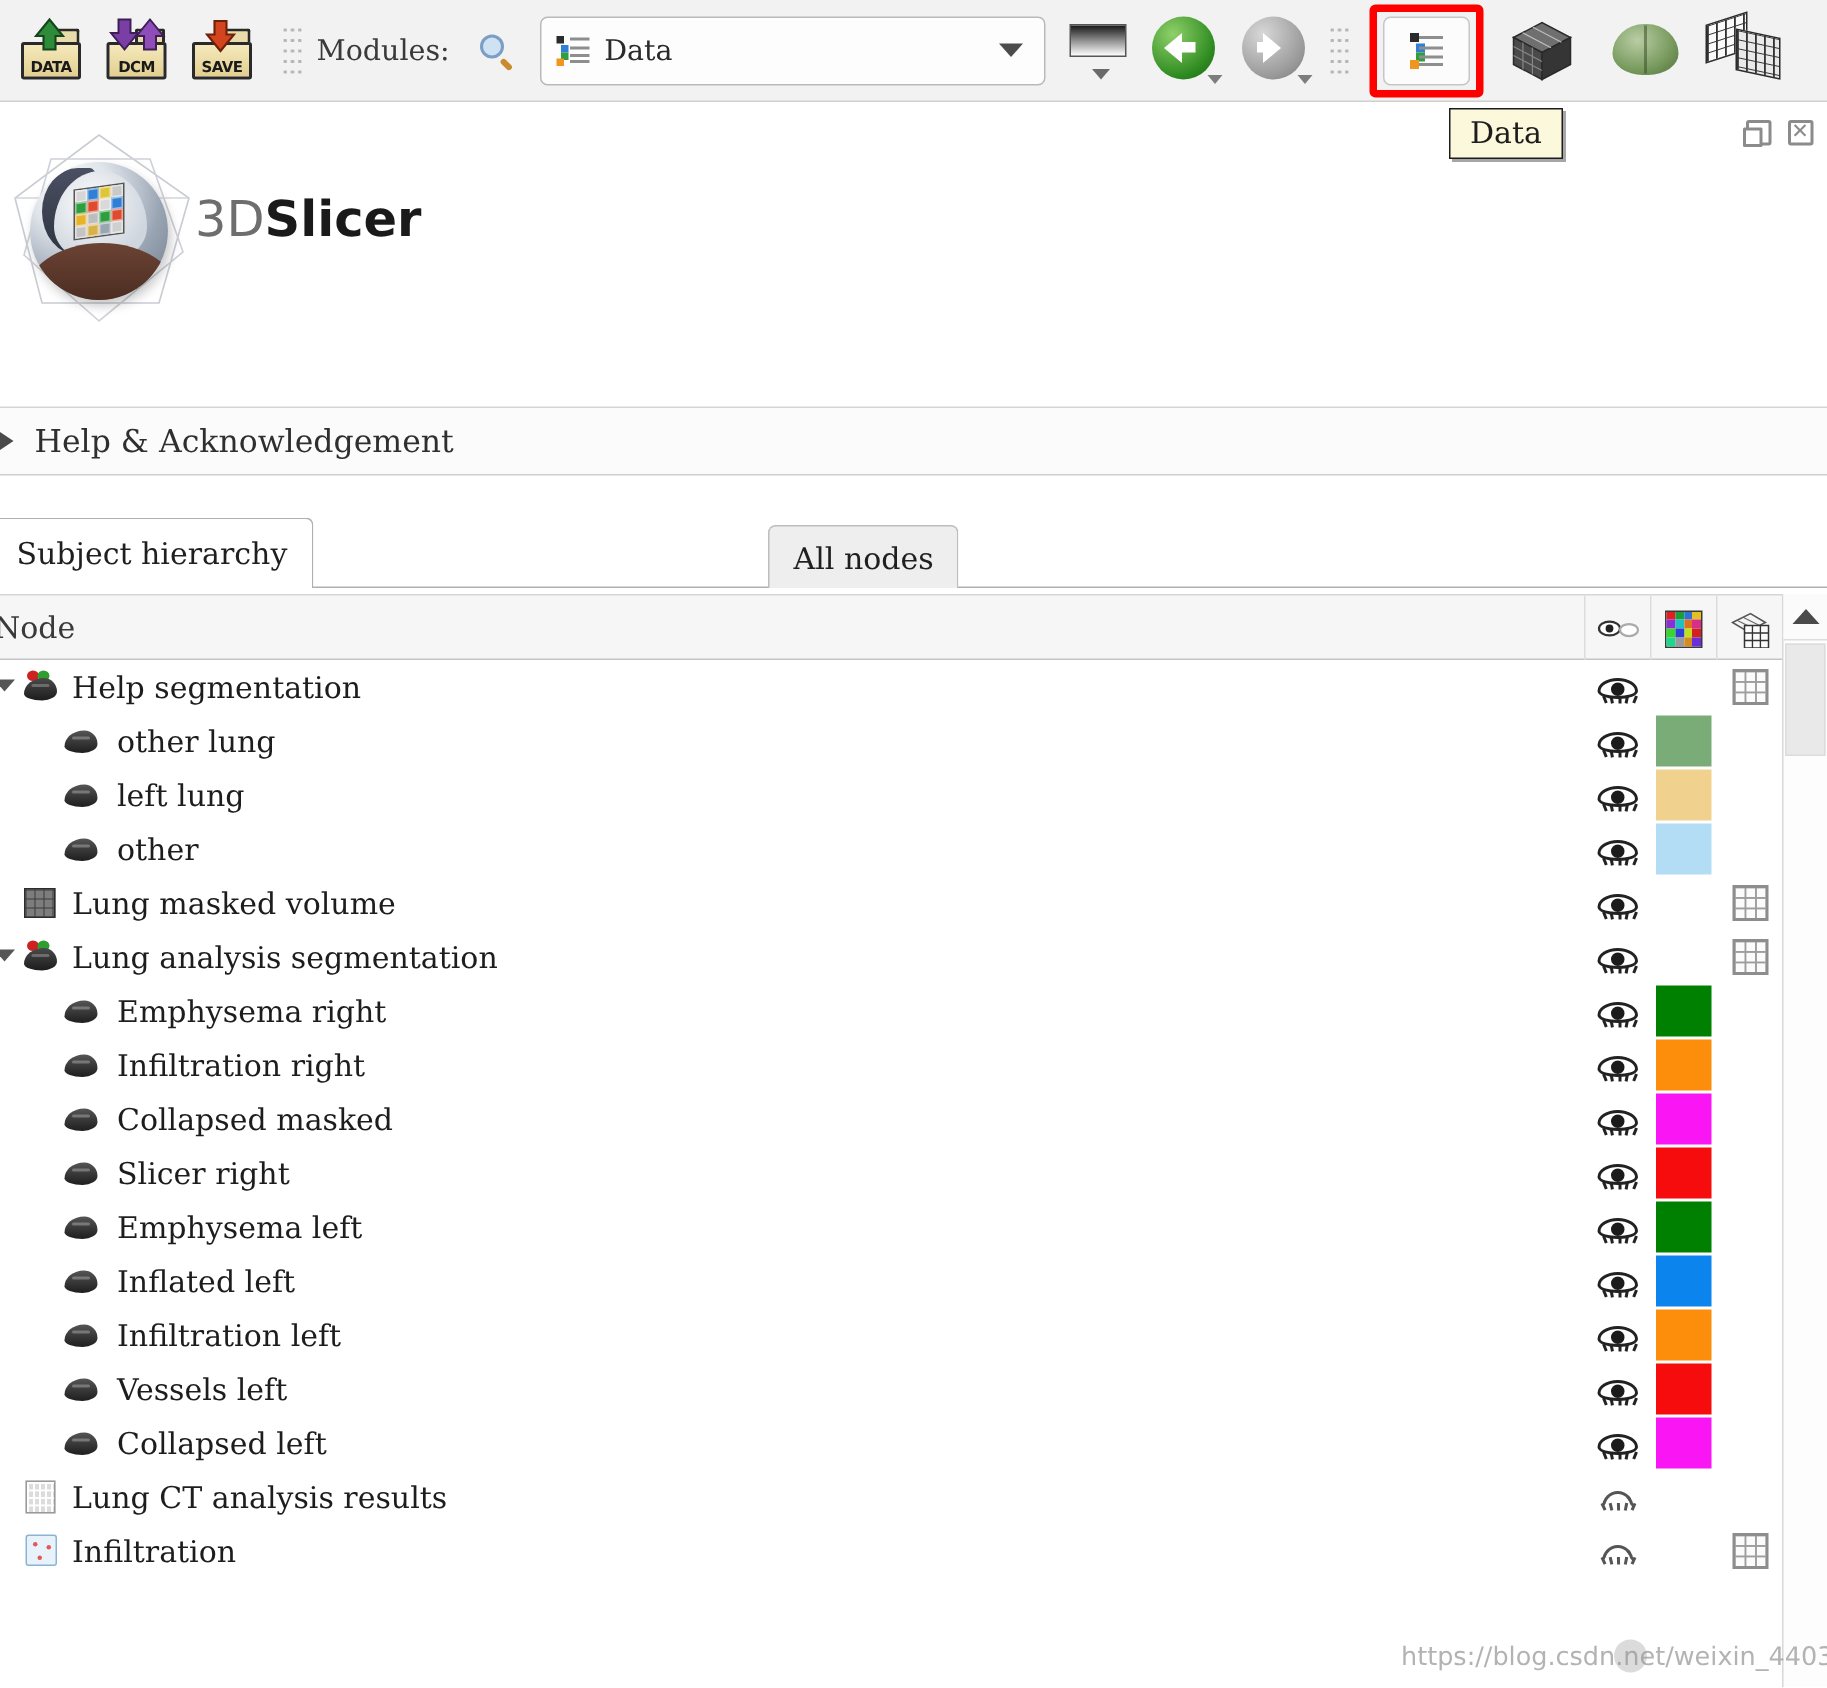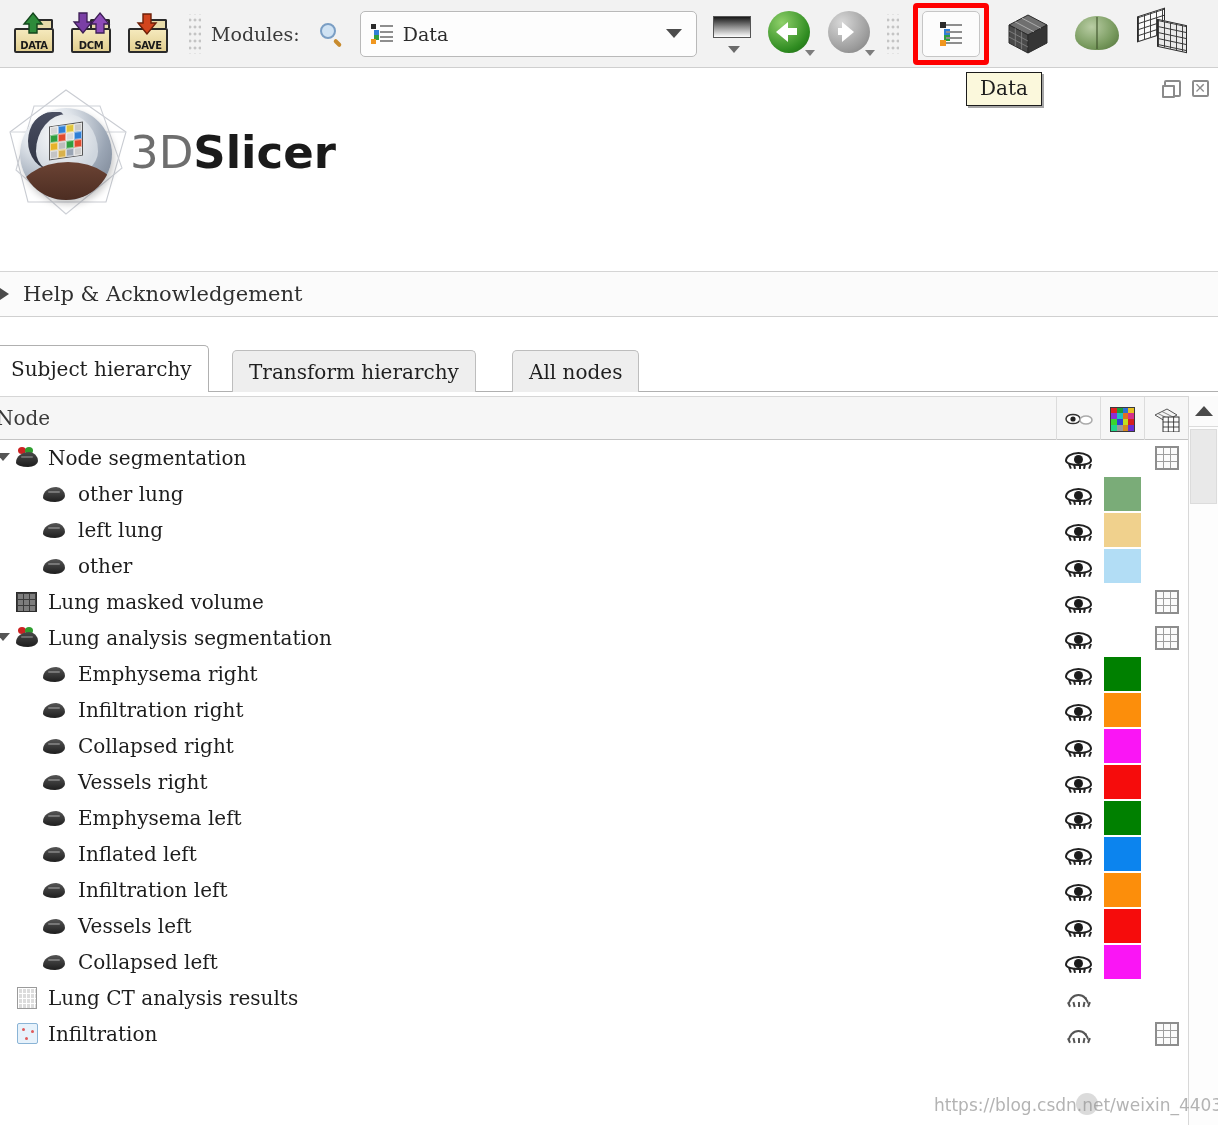--- a/index.html
+++ b/index.html
@@ -320,21 +320,21 @@
   }
   .logo-grid div { border: 0.5px solid rgba(255,255,255,0.5); }
   .logo-wire {
     position: absolute; left: 0; top: 0;
     width: 130px; height: 132px;
     pointer-events: none;
   }
   .logo-text {
     position: absolute; left: 130px; top: 58px;
     font-family: "DejaVu Sans", sans-serif;
-    font-size: 45px;
+    font-size: 33px;
     color: #6e6e6e;
     letter-spacing: 0px;
   }
   .logo-text b { color: #1a1a1a; font-weight: bold; }
 
   
   .help-row {
     position: absolute; top: 272px; left: 0;
     width: 1218px; height: 45px;
     background: #fbfbfb;
@@ -806,21 +806,20 @@
   </div>
 
   <div class="help-row">
     <div class="help-caret"></div>
     <div class="help-text">Help &amp; Acknowledgement</div>
   </div>
 
   <div class="tabs-area">
     <div class="tabs-underline"></div>
     <div class="tab active" style="left:-6px;">Subject hierarchy</div>
-    <div class="tab" style="left:232px;">Transform hierarchy</div>
     <div class="tab" style="left:512px;">All nodes</div>
   </div>
 
   <div class="tree-header">
     <div class="th-node">Node</div>
     <div class="th-cell th-eye">
       <svg width="30" height="16">
         <ellipse cx="9" cy="8" rx="7" ry="4.6" fill="#fff" stroke="#333" stroke-width="1.5"></ellipse>
         <circle cx="9" cy="8" r="2.6" fill="#222"></circle>
         <ellipse cx="22" cy="9" rx="6" ry="4" fill="#fff" stroke="#aaa" stroke-width="1.5"></ellipse>
@@ -865,21 +864,21 @@
   <div class="tree-body" id="tree-body">
       <div class="trow">
         <div class="twist"></div>
         <div class="ticon" style="left:13px">
           <div class="seg-icon">
             <div class="seg-dot red"></div>
             <div class="seg-dot green"></div>
             <div class="seg-blob"></div>
           </div>
         </div>
-        <div class="tlabel" style="left:48px">Node segmentation</div>
+        <div class="tlabel" style="left:48px">Help segmentation</div>
         <div class="cell-eye">
           <div class="eye-open">
             <div class="lid"></div>
             <div class="pupil"></div>
             <div class="lash" style="left:3px;transform:rotate(-22deg)"></div>
             <div class="lash" style="left:8.5px;transform:rotate(-11deg)"></div>
             <div class="lash" style="left:14px;transform:rotate(0deg)"></div>
             <div class="lash" style="left:19.5px;transform:rotate(11deg)"></div>
             <div class="lash" style="left:25px;transform:rotate(22deg)"></div>
           </div>
@@ -1052,21 +1051,21 @@
           <div class="swatch" style="background:#fc8e0b"></div>
         </div>
         <div class="cell-trans"></div>
       </div>
       <div class="trow">
         <div class="ticon" style="left:40px">
           <div class="segc-icon">
             <div class="segc-blob"></div>
           </div>
         </div>
-        <div class="tlabel" style="left:78px">Collapsed right</div>
+        <div class="tlabel" style="left:78px">Collapsed masked</div>
         <div class="cell-eye">
           <div class="eye-open">
             <div class="lid"></div>
             <div class="pupil"></div>
             <div class="lash" style="left:3px;transform:rotate(-22deg)"></div>
             <div class="lash" style="left:8.5px;transform:rotate(-11deg)"></div>
             <div class="lash" style="left:14px;transform:rotate(0deg)"></div>
             <div class="lash" style="left:19.5px;transform:rotate(11deg)"></div>
             <div class="lash" style="left:25px;transform:rotate(22deg)"></div>
           </div>
@@ -1075,21 +1074,21 @@
           <div class="swatch" style="background:#fa15f5"></div>
         </div>
         <div class="cell-trans"></div>
       </div>
       <div class="trow">
         <div class="ticon" style="left:40px">
           <div class="segc-icon">
             <div class="segc-blob"></div>
           </div>
         </div>
-        <div class="tlabel" style="left:78px">Vessels right</div>
+        <div class="tlabel" style="left:78px">Slicer right</div>
         <div class="cell-eye">
           <div class="eye-open">
             <div class="lid"></div>
             <div class="pupil"></div>
             <div class="lash" style="left:3px;transform:rotate(-22deg)"></div>
             <div class="lash" style="left:8.5px;transform:rotate(-11deg)"></div>
             <div class="lash" style="left:14px;transform:rotate(0deg)"></div>
             <div class="lash" style="left:19.5px;transform:rotate(11deg)"></div>
             <div class="lash" style="left:25px;transform:rotate(22deg)"></div>
           </div>

